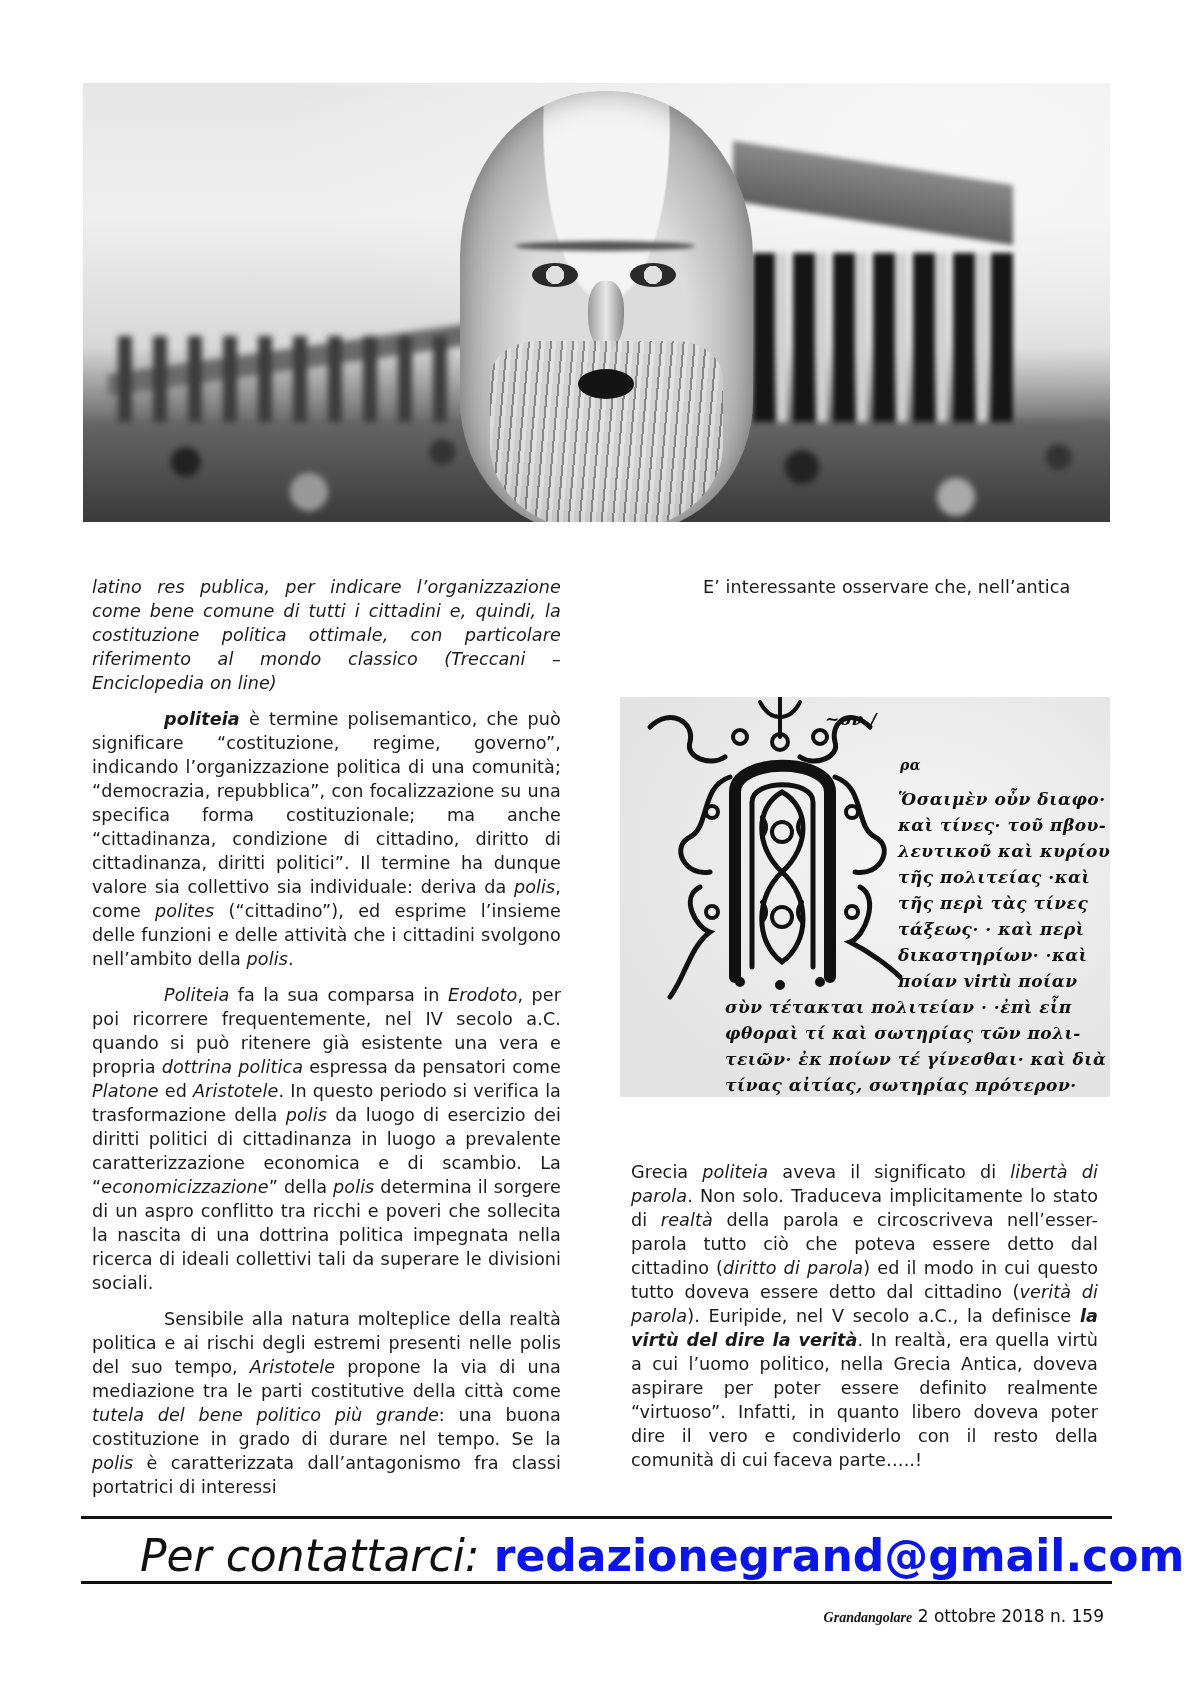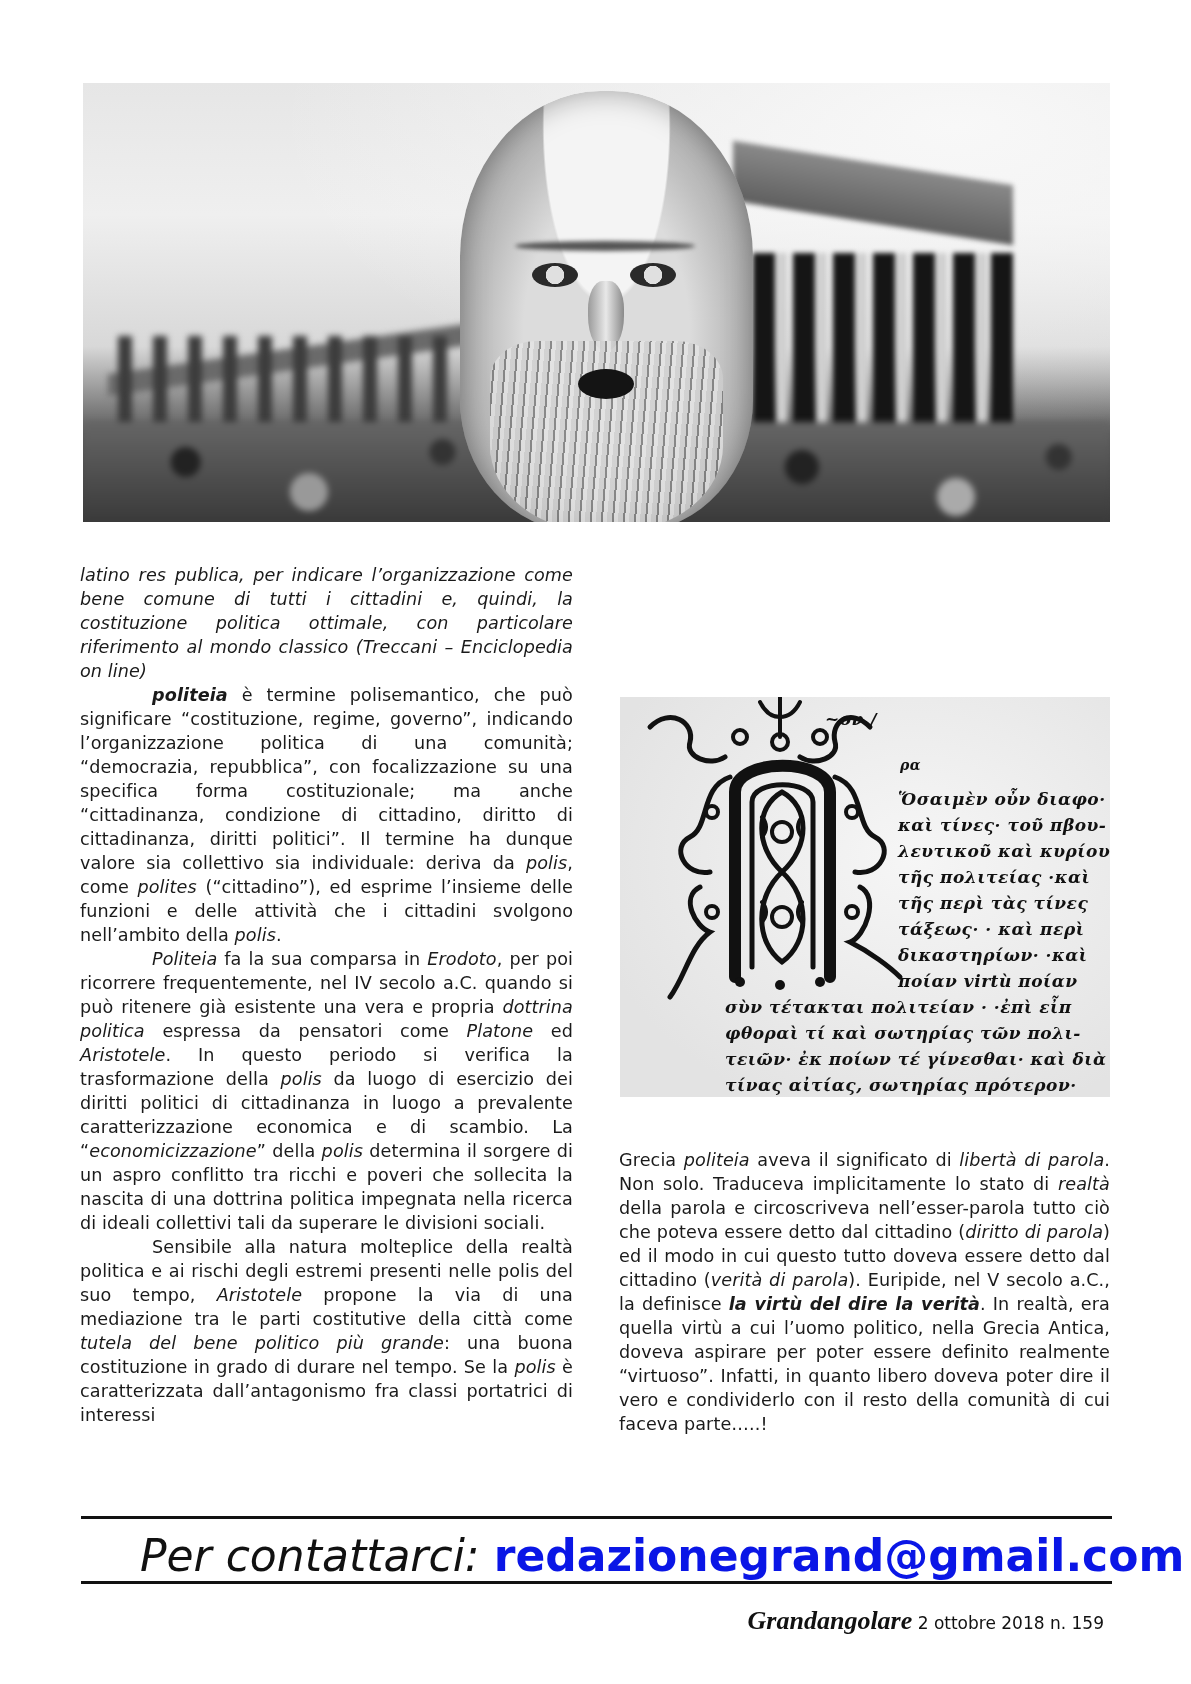--- a/index.html
+++ b/index.html
@@ -51,40 +51,40 @@
           border-radius: 20% 20% 45% 45%;
           background: repeating-linear-gradient(95deg, #cfcfcf 0 5px, #6e6e6e 5px 7px, #e5e5e5 7px 11px);
           opacity: 0.75; }
 
   
   .col-text { position: absolute; font-size: 17.6px; line-height: 24px; text-align: justify;
           letter-spacing: 0.1px; }
   .col-left { left: 80px; top: 563px; width: 493px; }
   .col-right-top { left: 619px; top: 563px; width: 491px; }
   .col-right-bottom { left: 619px; top: 1148px; width: 491px; }
-  .col-text p { margin: 0; }
+  .col-text p { margin: 12px; }
   .indent { text-indent: 72px; }
   .i { font-style: italic; }
   .bi { font-style: italic; font-weight: bold; }
 
   
   .manuscript { position: absolute; left: 620px; top: 697px; width: 490px; height: 400px;
           background: radial-gradient(ellipse at 60% 40%, #f6f6f6, #e3e3e3 80%);
           overflow: hidden; }
   .initial { position: absolute; left: 20px; top: 0; width: 280px; height: 310px; }
   .greek-line { position: absolute; font-family: "DejaVu Serif", serif; font-style: italic;
           font-weight: bold; font-size: 17px; color: #111; white-space: nowrap; letter-spacing: 0.5px; }
 
   
   .rule { position: absolute; left: 81px; width: 1031px; height: 3px; background: #111; }
   .contact { position: absolute; left: 140px; top: 1530px; font-size: 44px; white-space: nowrap; }
   .contact .label { font-style: italic; color: #111; font-family: "DejaVu Sans", sans-serif; font-weight: normal; }
   .contact .email { font-weight: bold; color: #0a16e6; font-family: "DejaVu Sans", sans-serif; }
   .footer-note { position: absolute; right: 87px; top: 1606px; font-size: 17px; white-space: nowrap; color: #111; }
-  .footer-note .brand { font-family: "Liberation Serif", serif; font-style: italic; font-weight: bold; font-size: 26px; }
+  .footer-note .brand { font-family: "Liberation Serif", serif; font-style: italic; font-weight: bold; font-size: 14px; }
 </style>
 </head>
 <body>
 
 <div class="hero">
   <div class="sky"></div>
   <div class="temple-side">
     <div class="entab"></div>
     <div class="col" style="left:10px"></div>
       <div class="col" style="left:45px"></div>
@@ -126,20 +126,21 @@
 </div>
 
 <div class="col-text col-left">
   <p><span class="i">latino res publica, per indicare l’organizzazione come bene comune di tutti i cittadini e, quindi, la costituzione politica ottimale, con particolare riferimento al mondo classico (Treccani – Enciclopedia on line)</span></p>
   <p class="indent"><span class="bi">politeia</span><span> è termine polisemantico, che può significare “costituzione, regime, governo”, indicando l’organizzazione politica di una comunità; “democrazia, repubblica”, con focalizzazione su una specifica forma costituzionale; ma anche “cittadinanza, condizione di cittadino, diritto di cittadinanza, diritti politici”. Il termine ha dunque valore sia collettivo sia individuale: deriva da </span><span class="i">polis</span><span>, come </span><span class="i">polites</span><span> (“cittadino”), ed esprime l’insieme delle funzioni e delle attività che i cittadini svolgono nell’ambito della </span><span class="i">polis</span><span>.</span></p>
   <p class="indent"><span class="i">Politeia</span><span> fa la sua comparsa in </span><span class="i">Erodoto</span><span>, per poi ricorrere frequentemente, nel IV secolo a.C. quando si può ritenere già esistente una vera e propria </span><span class="i">dottrina politica</span><span> espressa da pensatori come </span><span class="i">Platone</span><span> ed </span><span class="i">Aristotele</span><span>. In questo periodo si verifica la trasformazione della </span><span class="i">polis</span><span> da luogo di esercizio dei diritti politici di cittadinanza in luogo a prevalente caratterizzazione economica e di scambio. La “</span><span class="i">economicizzazione</span><span>” della </span><span class="i">polis</span><span> determina il sorgere di un aspro conflitto tra ricchi e poveri che sollecita la nascita di una dottrina politica impegnata nella ricerca di ideali collettivi tali da superare le divisioni sociali.</span></p>
   <p class="indent"><span>Sensibile alla natura molteplice della realtà politica e ai rischi degli estremi presenti nelle polis del suo tempo, </span><span class="i">Aristotele</span><span> propone la via di una mediazione tra le parti costitutive della città come </span><span class="i">tutela del bene politico più grande</span><span>: una buona costituzione in grado di durare nel tempo. Se la </span><span class="i">polis</span><span> è caratterizzata dall’antagonismo fra classi portatrici di interessi</span></p>
 </div>
 
 <div class="col-text col-right-top">
+  <p class="indent">E’ interessante osservare che, nell’antica</p>
 </div>
 
 <div class="manuscript">
   <svg class="initial" viewBox="0 0 280 310">
     <g fill="none" stroke="#111" stroke-linecap="round">
 
       <path d="M10 30 C 30 10, 55 25, 50 45 C 45 60, 70 70, 85 60" stroke-width="5"></path>
       <path d="M230 30 C 210 10, 190 25, 195 45 C 200 60, 175 70, 160 60" stroke-width="5"></path>
       <path d="M120 5 C 130 25, 150 25, 160 5" stroke-width="4"></path>
       <path d="M140 0 L 140 40" stroke-width="4"></path>

